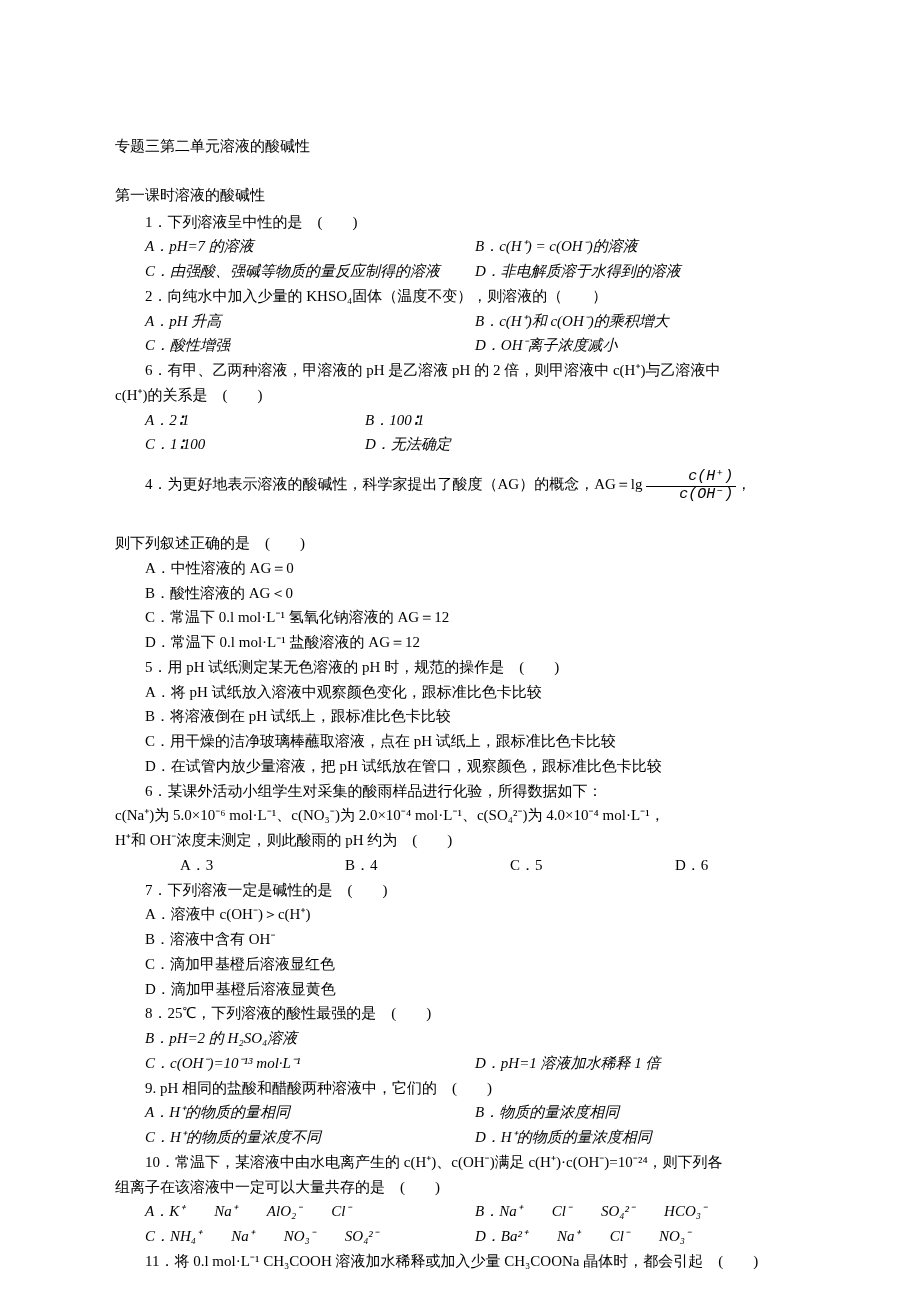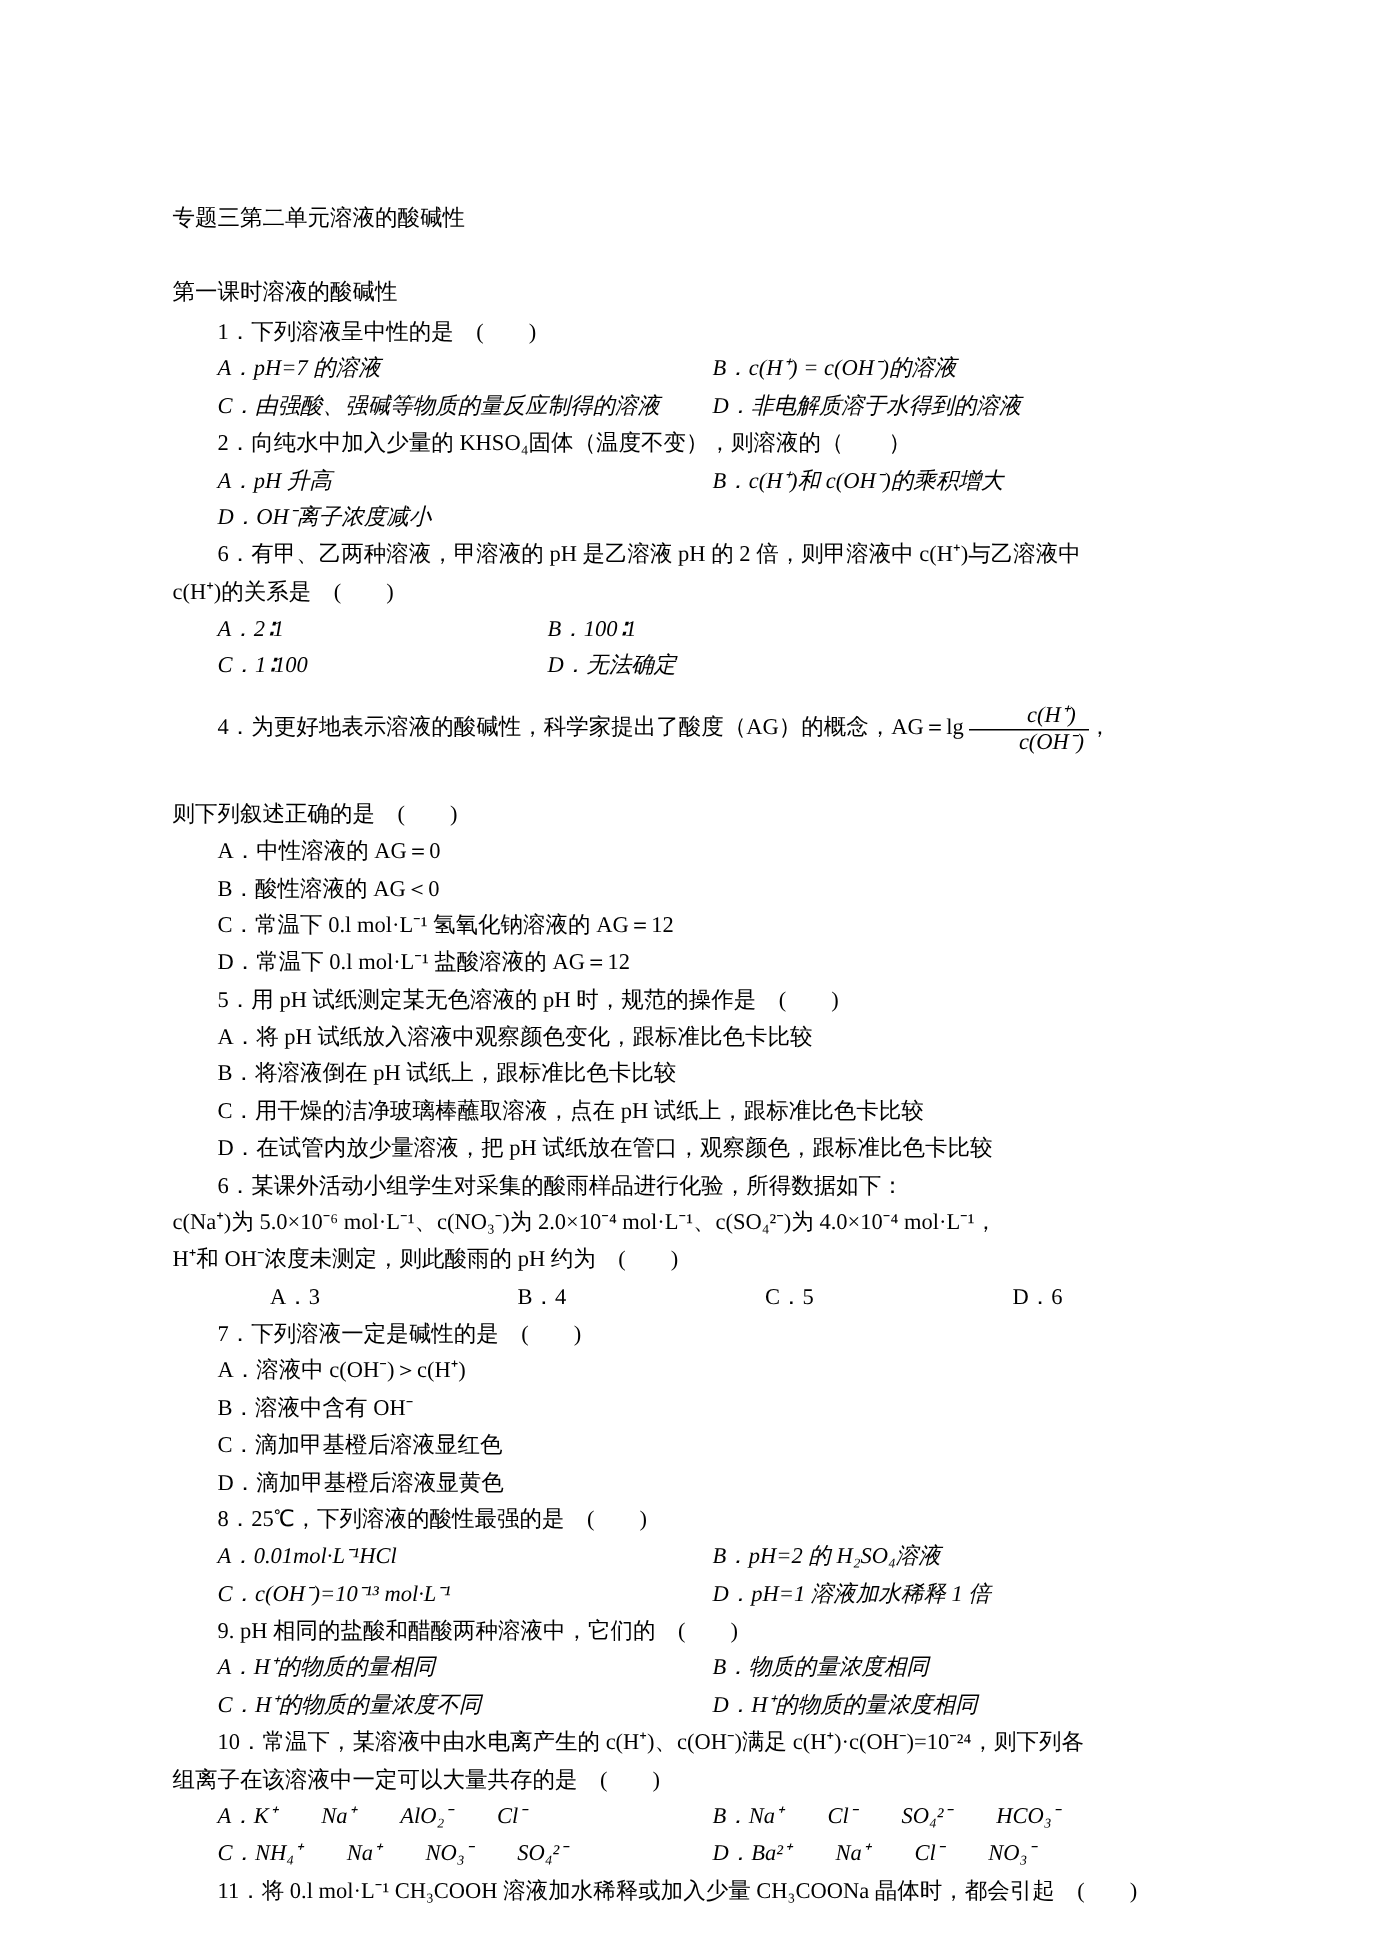--- a/index.html
+++ b/index.html
@@ -39,22 +39,22 @@
     display: flex;
     padding-left: 2em;
   }
   .opts-4col > span {
     flex: 1;
     margin-left: 35px;
   }
   .frac {
     display: inline-block;
     vertical-align: middle;
-    text-align: center;
-    font-family: Liberation Serif, serif;
+    text-align: right;
+    font-family: Liberation Mono, monospace;
     font-style: italic;
     line-height: 1.1;
   }
   .frac .num { display:block; border-bottom:1px solid #000; padding:0 3px;}
   .frac .den { display:block; padding:0 3px;}
 </style>
 </head>
 <body>
 
 <div class="title">专题三第二单元溶液的酸碱性</div>
@@ -69,20 +69,21 @@
   <span>C．由强酸、强碱等物质的量反应制得的溶液</span>
   <span>D．非电解质溶于水得到的溶液</span>
 </div>
 
 <div class="indent">2．向纯水中加入少量的 KHSO₄固体（温度不变），则溶液的（　　）</div>
 <div class="opts-2col">
   <span>A．pH 升高</span>
   <span>B．c(H⁺)和 c(OH⁻)的乘积增大</span>
 </div>
 <div class="opts-2col">
+  <span>C．酸性增强</span>
   <span>D．OH⁻离子浓度减小</span>
 </div>
 
 <div class="indent">6．有甲、乙两种溶液，甲溶液的 pH 是乙溶液 pH 的 2 倍，则甲溶液中 c(H⁺)与乙溶液中</div>
 <div class="noindent">c(H⁺)的关系是　(　　)</div>
 <div class="opts-2col">
   <span style="flex:0.5">A．2∶1</span>
   <span>B．100∶1</span>
 </div>
 <div class="opts-2col">
@@ -120,21 +121,20 @@
 </div>
 
 <div class="indent">7．下列溶液一定是碱性的是　(　　)</div>
 <div class="opts">A．溶液中 c(OH⁻)＞c(H⁺)</div>
 <div class="opts">B．溶液中含有 OH⁻</div>
 <div class="opts">C．滴加甲基橙后溶液显红色</div>
 <div class="opts">D．滴加甲基橙后溶液显黄色</div>
 
 <div class="indent">8．25℃，下列溶液的酸性最强的是　(　　)</div>
 <div class="opts-2col">
-  <span>A．0.01mol·L⁻¹HCl</span>
   <span>B．pH=2 的 H₂SO₄溶液</span>
 </div>
 <div class="opts-2col">
   <span>C．c(OH⁻)=10⁻¹³ mol·L⁻¹</span>
   <span>D．pH=1 溶液加水稀释 1 倍</span>
 </div>
 
 <div class="indent">9. pH 相同的盐酸和醋酸两种溶液中，它们的　(　　)</div>
 <div class="opts-2col">
   <span>A．H⁺的物质的量相同</span>

